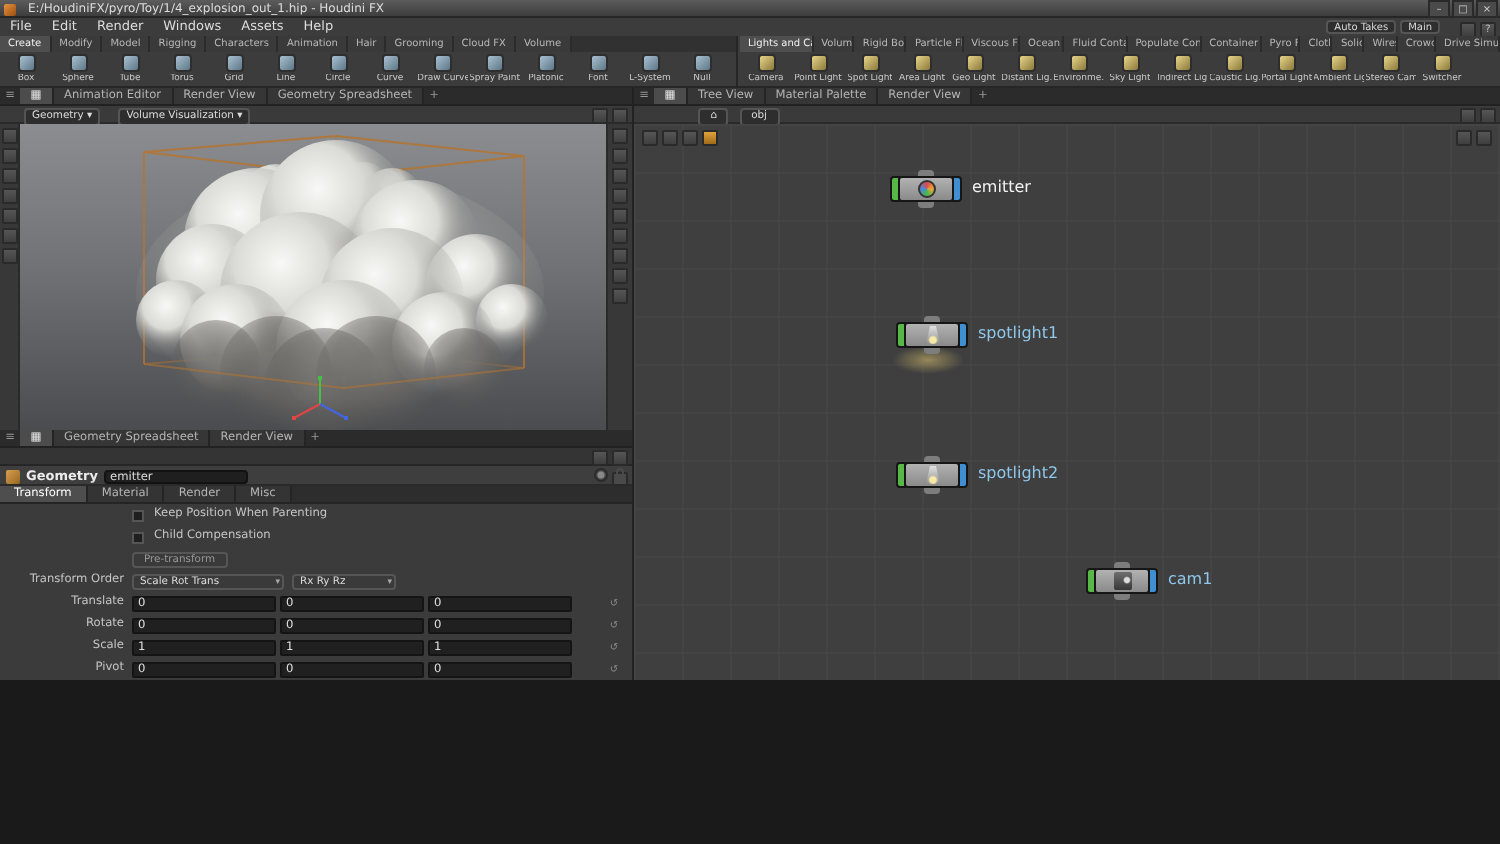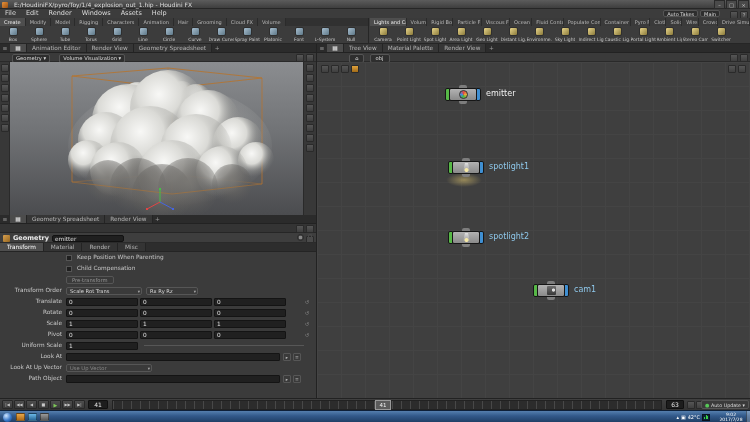--- a/index.html
+++ b/index.html
@@ -1,16 +1,16 @@
 <!DOCTYPE html>
 <html><head>
 <meta charset="utf-8">
 <style>
   html,body{margin:0;padding:0;background:#1a1a1a}
-  #app{position:relative;width:750px;height:422px;overflow:hidden;background:#6d28d9;
+  #app{position:relative;width:750px;height:340px;overflow:hidden;background:#6d28d9;
        font-family:"DejaVu Sans","Liberation Sans",sans-serif;color:#ccc;cursor:default}
   .abs{position:absolute}
 
   
   .titlebar{left:0;top:0;width:750px;height:9px;background:linear-gradient(#5c5c5c,#3e3e3e);
             border-bottom:1px solid #262626;font-size:6px;line-height:9px;color:#ddd;box-sizing:border-box;padding-left:14px;white-space:nowrap}
   .appicon{position:absolute;left:2px;top:2px;width:6px;height:6px;background:linear-gradient(135deg,#e8923a,#9a4f12);border-radius:1px}
   .win-controls{position:absolute;right:1px;top:0;height:9px;display:flex}
   .win-btn{width:11px;text-align:center;font-size:5px;line-height:8px;color:#ccc;background:#4a4a4a;border:1px solid #2a2a2a;margin-left:1px;box-sizing:border-box}
 
@@ -603,21 +603,21 @@
     <div class="node" style="left:131px;top:169px">
       <div class="nub-t"></div>
       <div class="nub-b"></div>
       <div class="node-body"></div>
       <div class="flag-l"></div>
       <div class="flag-r"></div>
       <div class="node-ico ico-spot"></div>
       <div class="node-label">spotlight2</div>
     </div>
 
-    <div class="node" style="left:216px;top:222px">
+    <div class="node" style="left:226px;top:222px">
       <div class="nub-t"></div>
       <div class="nub-b"></div>
       <div class="node-body"></div>
       <div class="flag-l"></div>
       <div class="flag-r"></div>
       <div class="node-ico ico-cam"></div>
       <div class="node-label">cam1</div>
     </div>
   </div>
 

